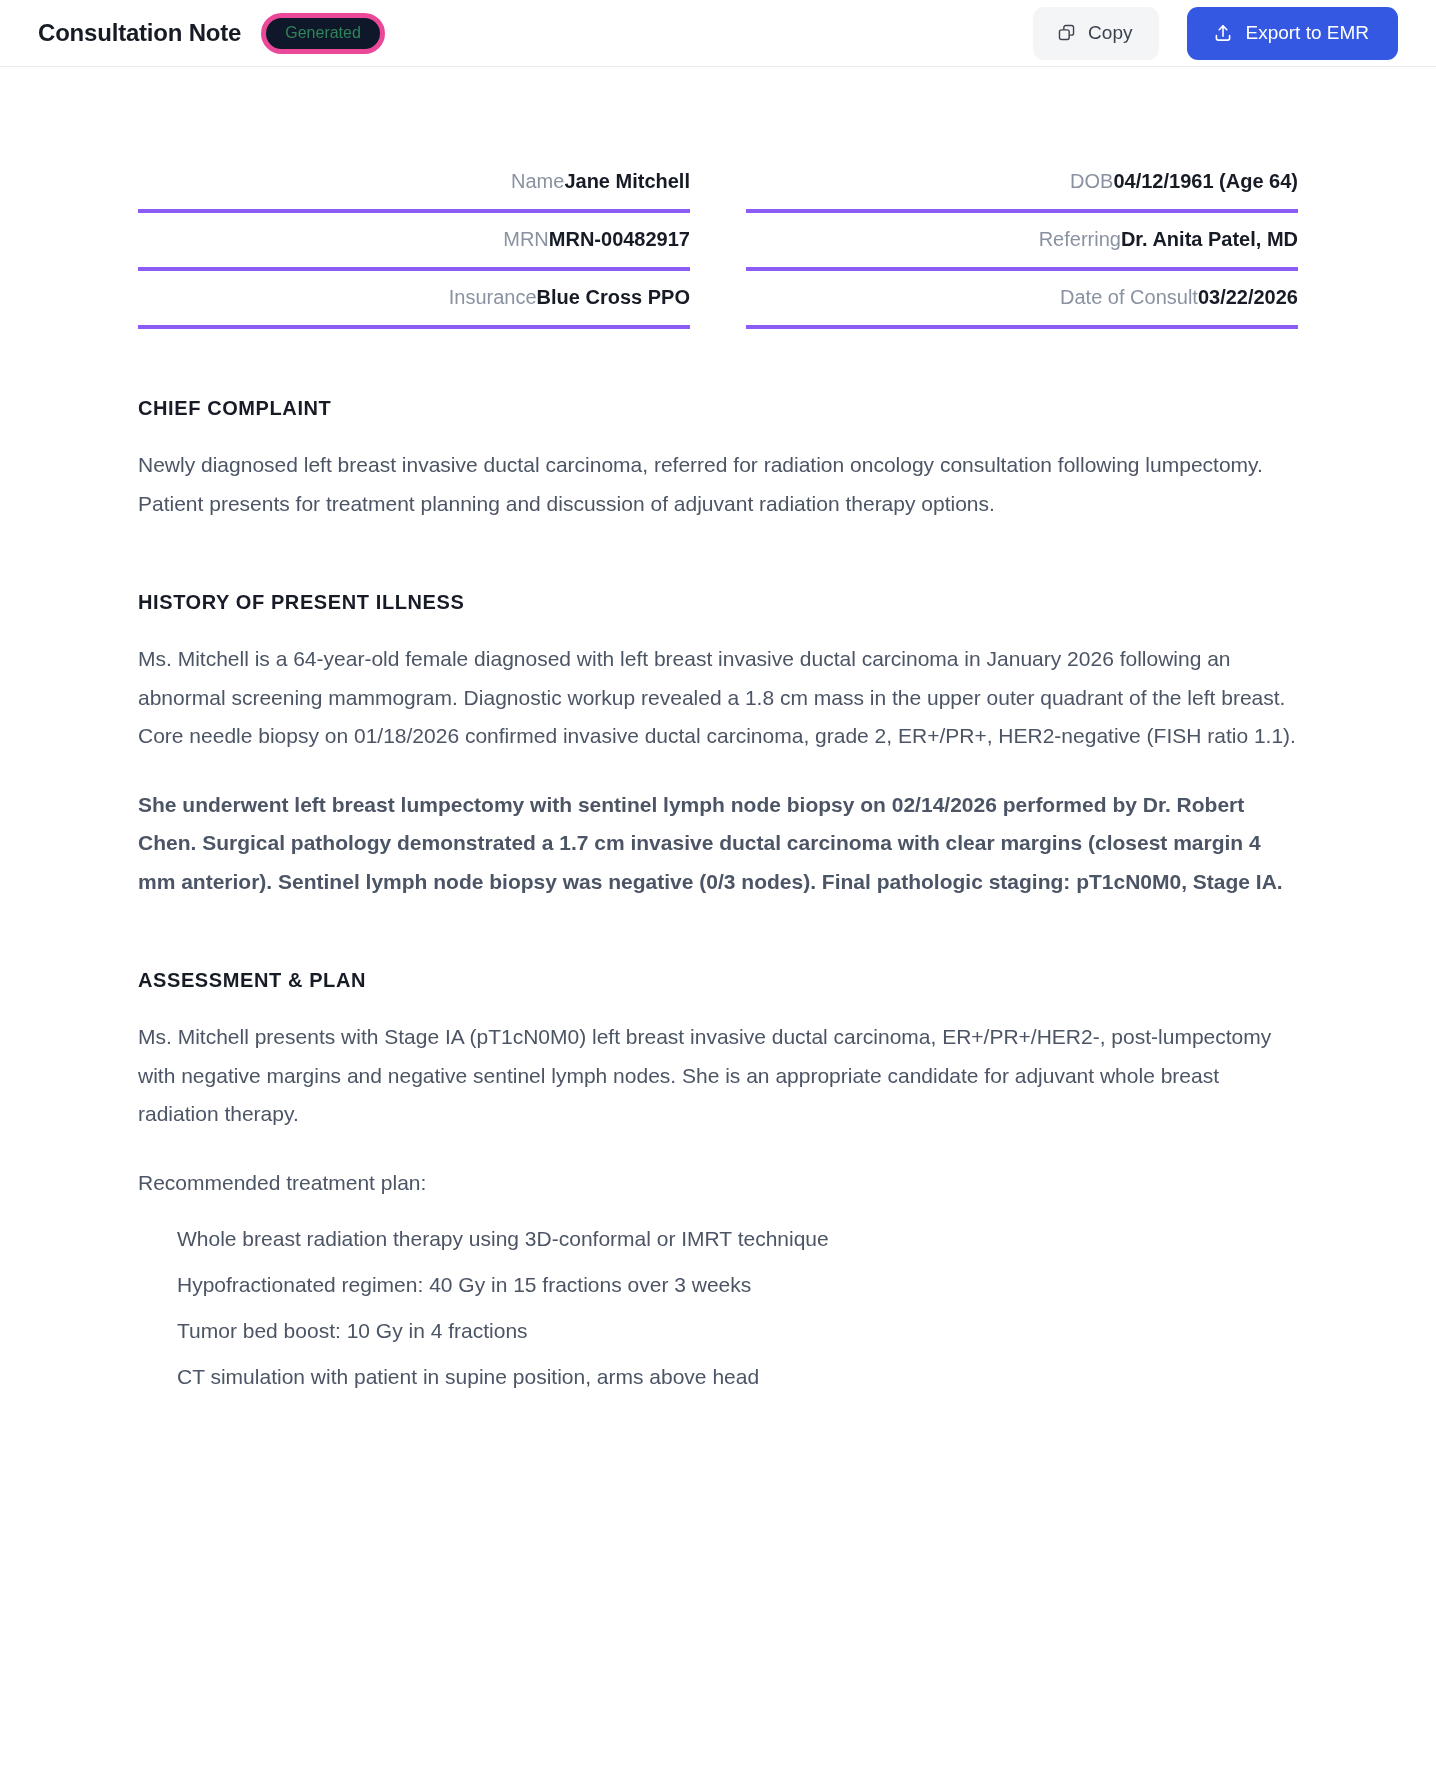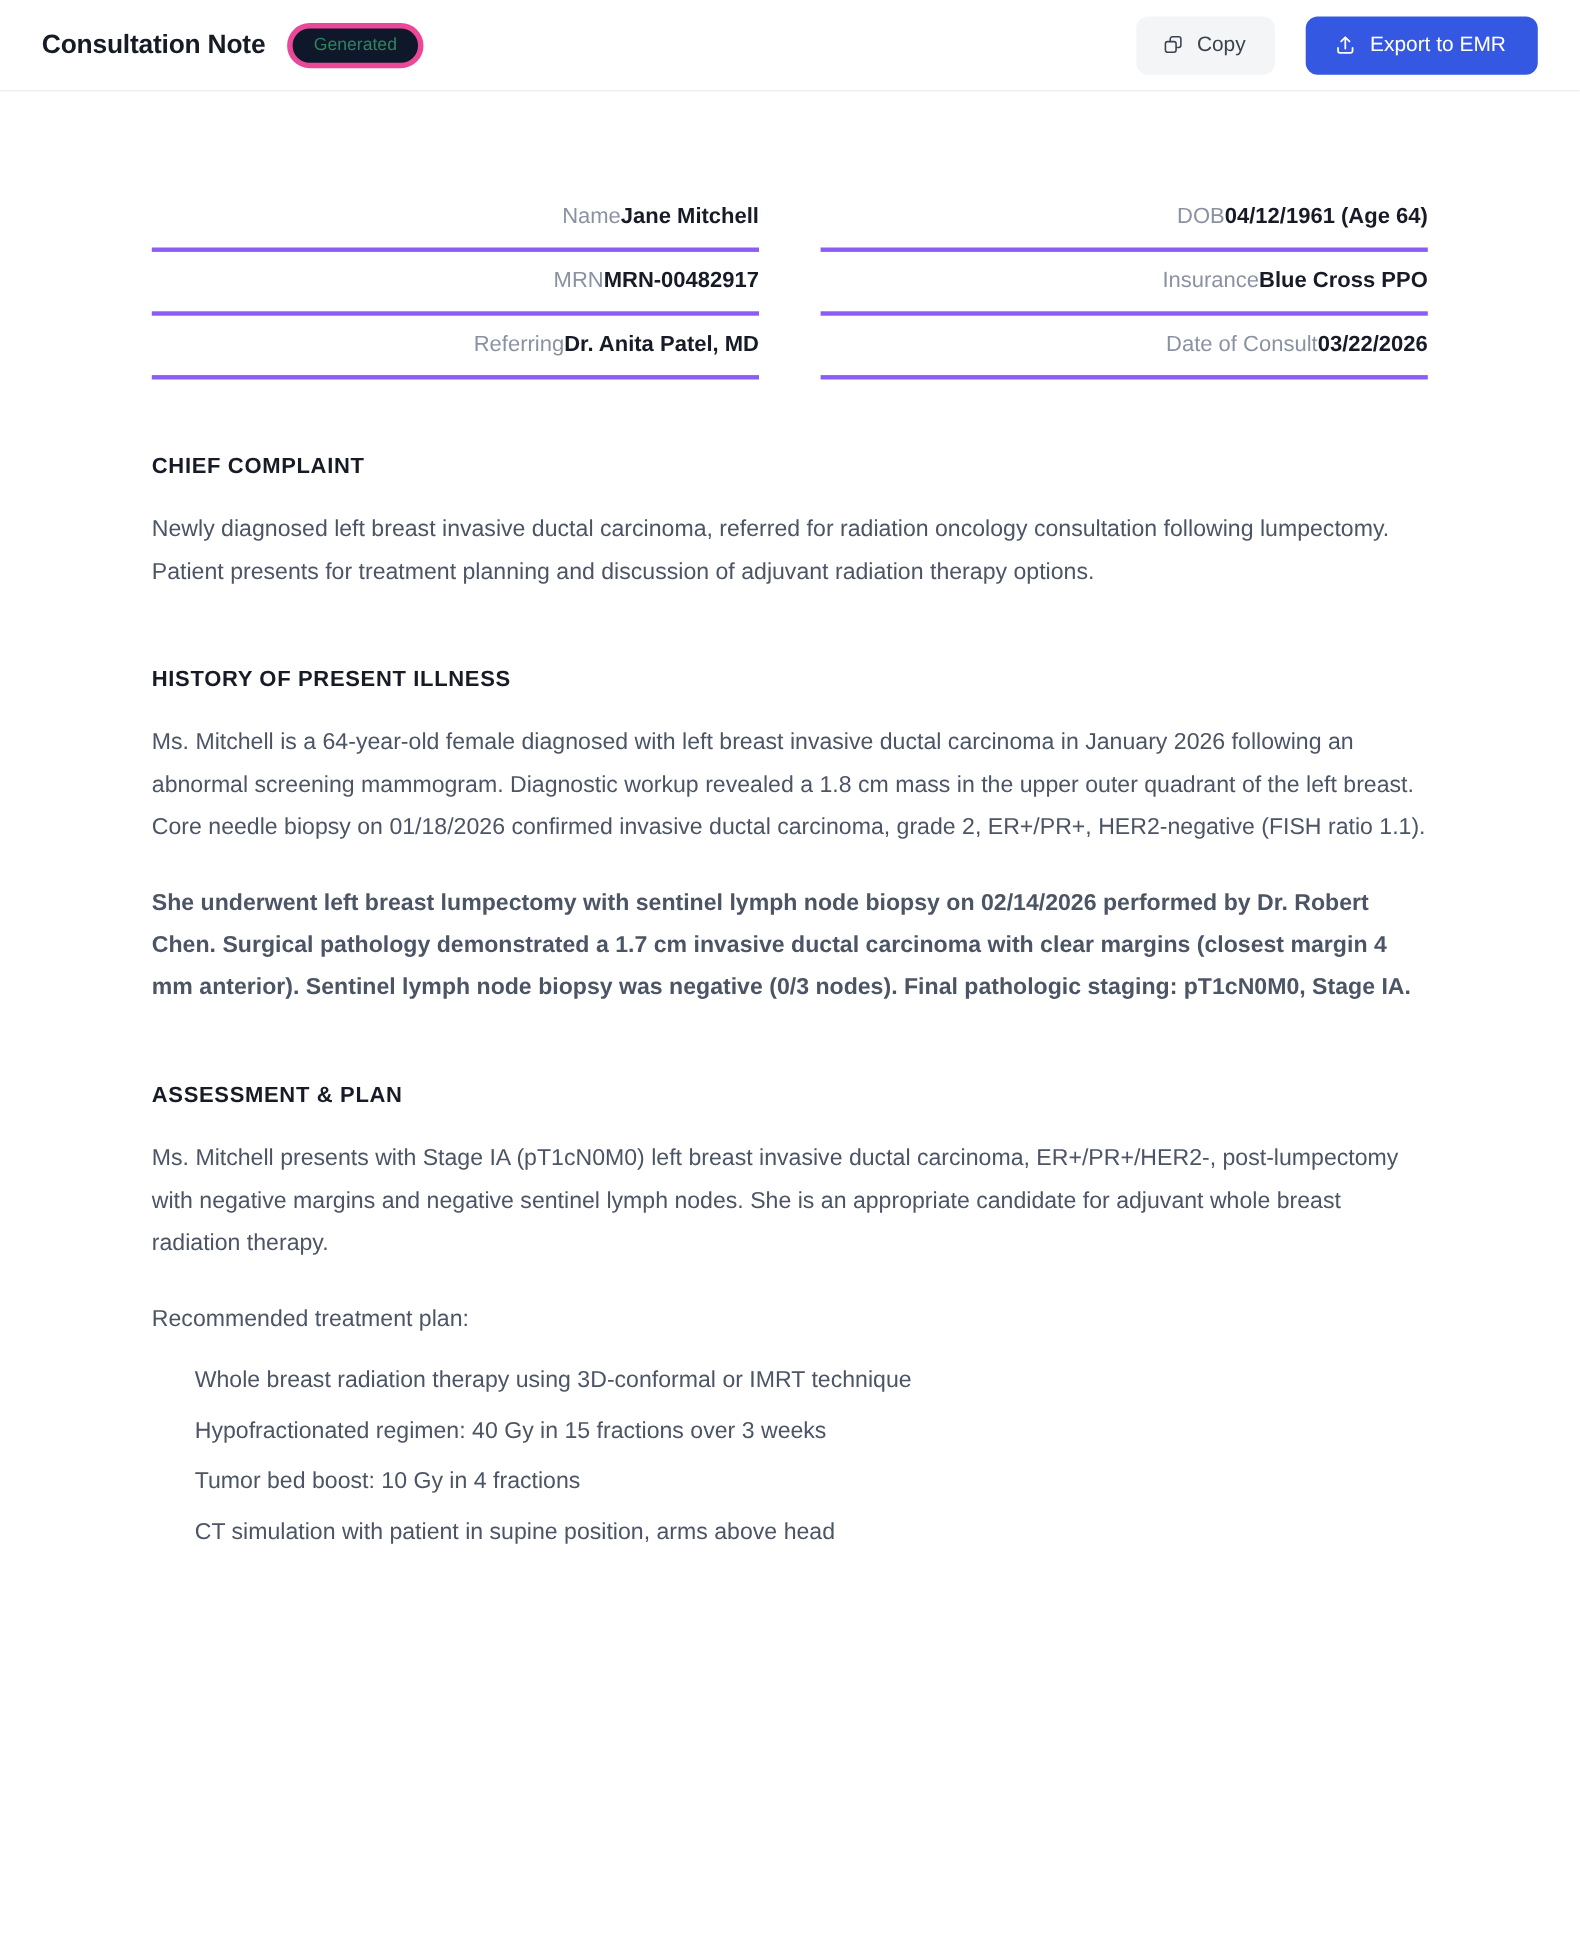--- a/index.html
+++ b/index.html
@@ -11,21 +11,21 @@
     -webkit-font-smoothing: antialiased;
   }
 
   body {
     min-height: 1782px;
     overflow: hidden;
   }
 
   
   .topbar {
-    height: 83px;
+    height: 67px;
     border-bottom: 1px solid #e8eaed;
     display: flex;
     align-items: center;
     padding: 0 38px 0 38px;
     background: #ffffff;
     position: relative;
   }
 
   .topbar-left {
     display: flex;
@@ -205,26 +205,26 @@
       </div>
       <div class="demo-row">
         <span class="demo-label">DOB</span>
         <span class="demo-value">04/12/1961 (Age 64)</span>
       </div>
       <div class="demo-row">
         <span class="demo-label">MRN</span>
         <span class="demo-value">MRN-00482917</span>
       </div>
       <div class="demo-row">
+        <span class="demo-label">Referring</span>
+        <span class="demo-value">Dr. Anita Patel, MD</span>
+      </div>
+      <div class="demo-row">
         <span class="demo-label">Insurance</span>
         <span class="demo-value">Blue Cross PPO</span>
-      </div>
-      <div class="demo-row">
-        <span class="demo-label">Referring</span>
-        <span class="demo-value">Dr. Anita Patel, MD</span>
       </div>
       <div class="demo-row">
         <span class="demo-label">Date of Consult</span>
         <span class="demo-value">03/22/2026</span>
       </div>
     </div>
   </div>
 
   <div class="section-block">
     <h2 class="section-title">CHIEF COMPLAINT</h2>

